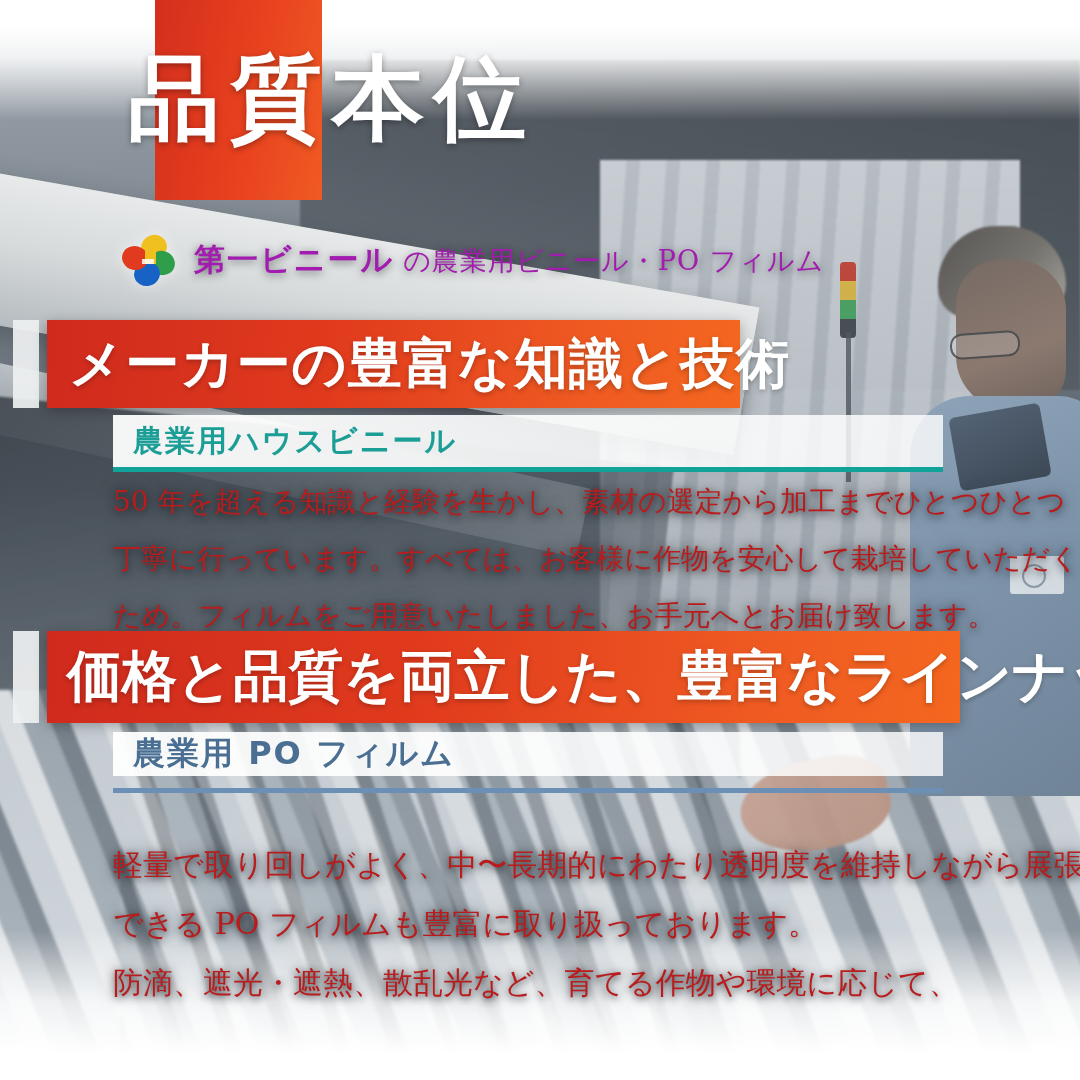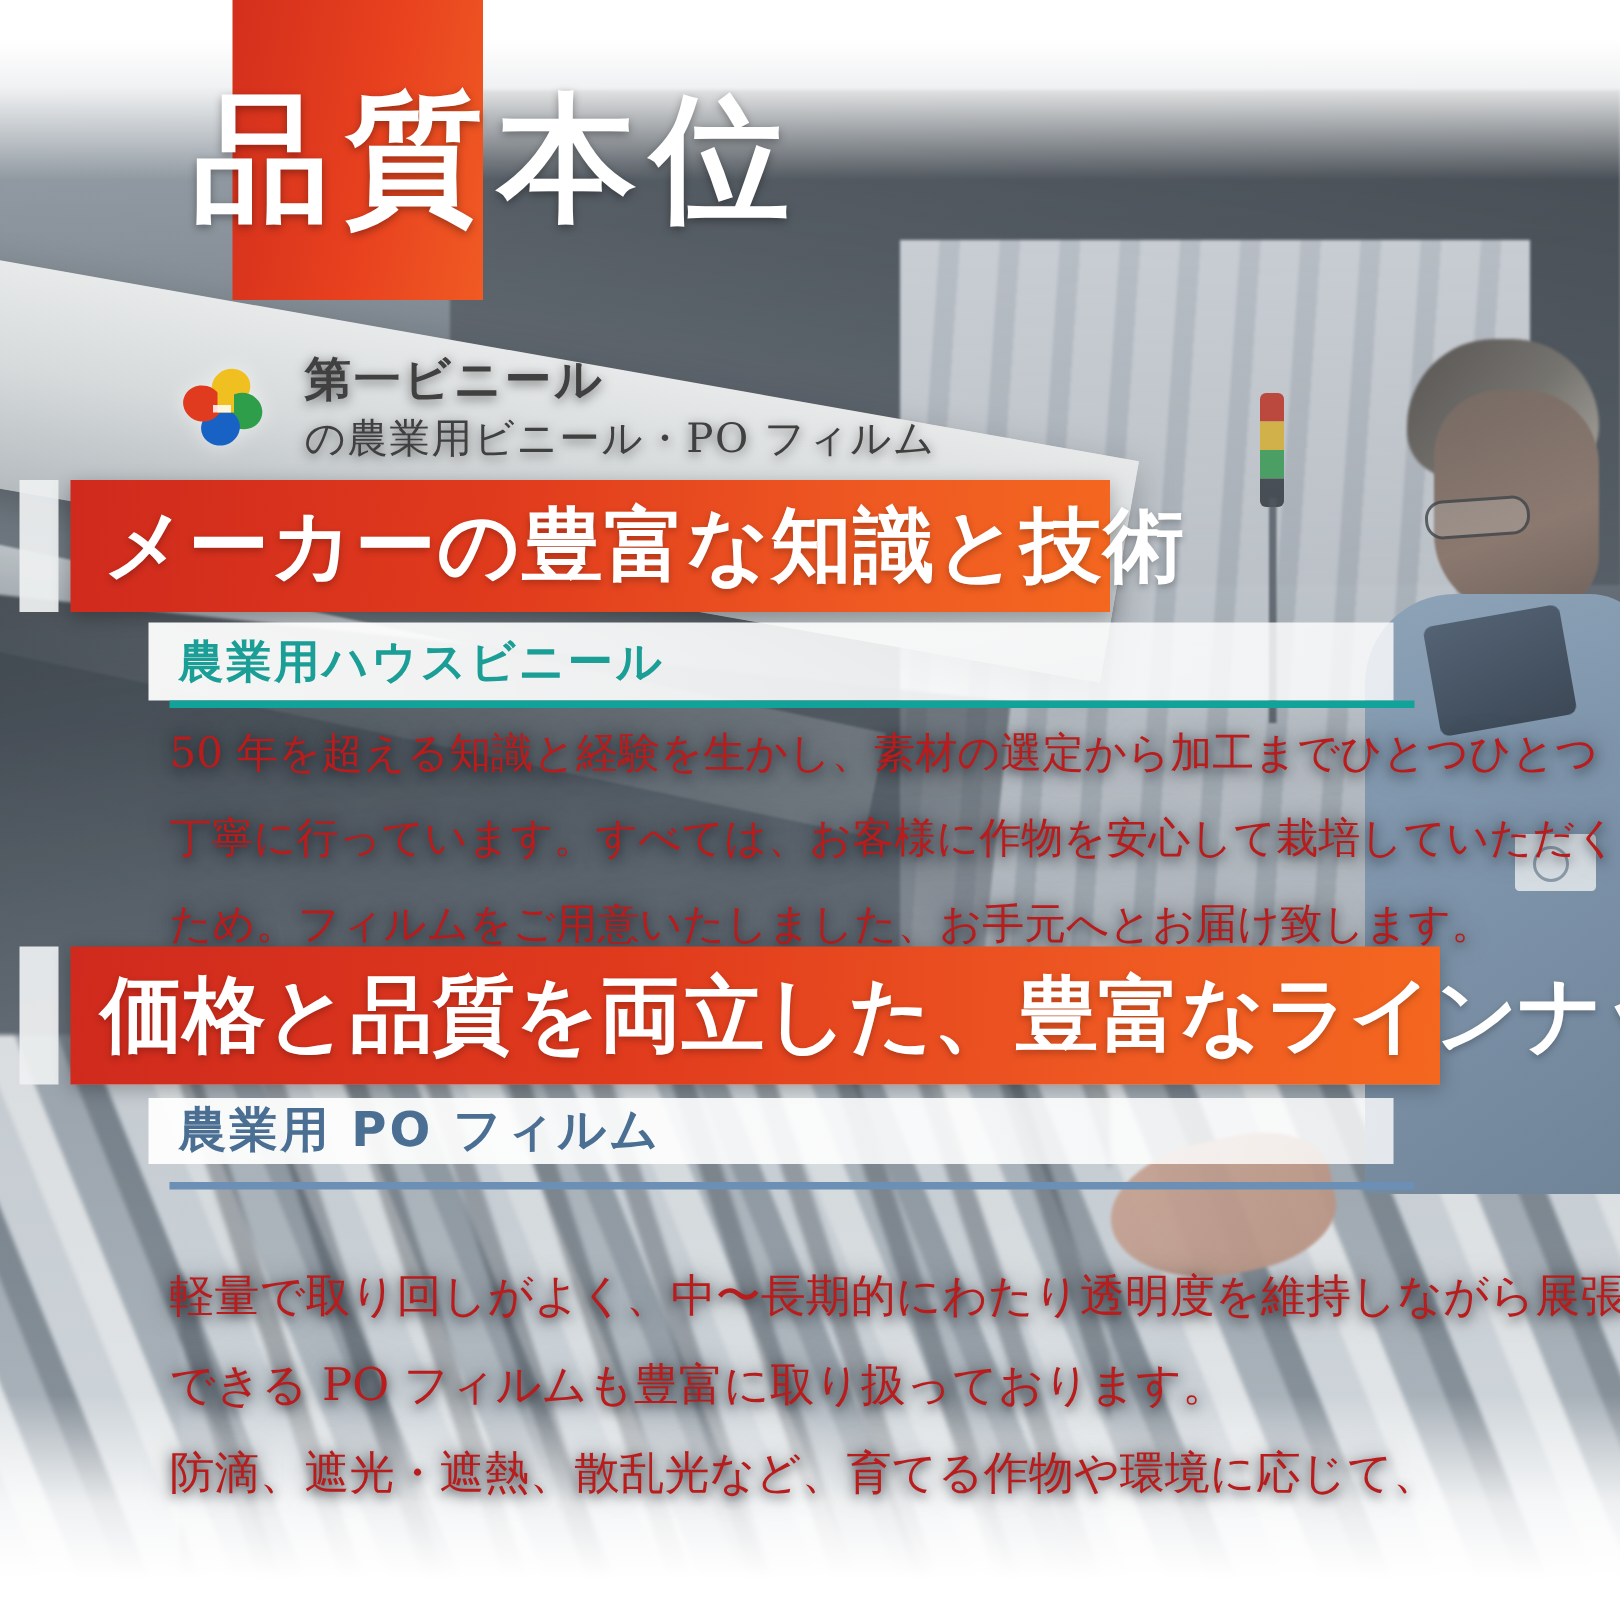--- a/index.html
+++ b/index.html
@@ -123,29 +123,29 @@
     background:linear-gradient(0deg,#ffffff 0%,#ffffff 18%,rgba(255,255,255,.80) 52%,rgba(255,255,255,0) 100%);}
 
   
   .content{position:absolute;inset:0;}
 
   
   .headline{position:absolute;left:0;top:0;width:100%;height:200px;}
   .hl-box{position:absolute;left:155px;top:0;width:167px;height:200px;
     background:linear-gradient(100deg,#d32f1c 0%,#e8411f 55%,#f05a23 100%);}
   .hl-text{position:absolute;left:128px;top:60px;margin:0;
-    font-family:Liberation Sans, sans-serif;
+    font-family:Liberation Mono, monospace;
     font-weight:700;font-size:92px;line-height:1;letter-spacing:10px;color:#ffffff;
     text-shadow:0 2px 6px rgba(0,0,0,.35);white-space:nowrap;}
 
   
   .brandline{position:absolute;left:120px;top:232px;display:flex;align-items:center;gap:18px;}
   .logo{position:relative;width:56px;height:56px;flex:0 0 auto;filter:drop-shadow(0 0 7px rgba(255,255,255,.55));}
   .brand-txt{display:flex;align-items:baseline;white-space:nowrap;
-    color:#404040;text-shadow:0 2px 8px rgba(0,0,0,.55);flex-direction:column;}
+    color:#a21caf;text-shadow:0 2px 8px rgba(0,0,0,.55);}
   .brand-name{font-family:"DejaVu Sans","Liberation Sans",sans-serif;font-weight:700;font-size:31px;letter-spacing:2px;}
   .brand-rest{font-family:"DejaVu Serif","Liberation Serif",serif;font-size:27px;letter-spacing:1px;margin-left:9px;}
 
   
   .banner{position:absolute;display:flex;align-items:center;
     background:linear-gradient(95deg,#cf2a1d 0%,#e03a1d 40%,#ef5a22 78%,#f4671f 100%);
     box-shadow:0 3px 12px rgba(0,0,0,.28);}
   .banner .btxt{margin:0;color:#ffffff;white-space:nowrap;
     font-family:"DejaVu Serif","Liberation Serif",serif;font-weight:700;
     text-shadow:0 2px 5px rgba(0,0,0,.25);}
@@ -153,21 +153,21 @@
 
   #banner1{left:47px;top:320px;width:693px;height:88px;}
   #banner1 .btxt{font-size:54px;letter-spacing:1px;padding-left:22px;}
   #tick1{left:13px;top:320px;height:88px;}
 
   #banner2{left:47px;top:631px;width:913px;height:92px;}
   #banner2 .btxt{font-size:55px;letter-spacing:0px;padding-left:20px;}
   #tick2{left:13px;top:631px;height:92px;}
 
   
-  .subband{position:absolute;left:99px;display:flex;align-items:center;
+  .subband{position:absolute;left:113px;display:flex;align-items:center;
     background:linear-gradient(90deg,rgba(255,255,255,.94) 0%,rgba(255,255,255,.88) 62%,rgba(255,255,255,.80) 100%);}
   .subband .stxt{margin:0;padding-left:20px;white-space:nowrap;
     font-family:"DejaVu Sans","Liberation Sans",sans-serif;font-weight:700;letter-spacing:2px;}
   .rule{position:absolute;left:113px;height:5px;}
 
   #subband1{top:415px;width:830px;height:52px;}
   #subband1 .stxt{font-size:30px;color:#1b9e96;}
   #rule1{top:467px;width:830px;background:#11a39a;}
 
   #subband2{top:732px;width:830px;height:44px;}

